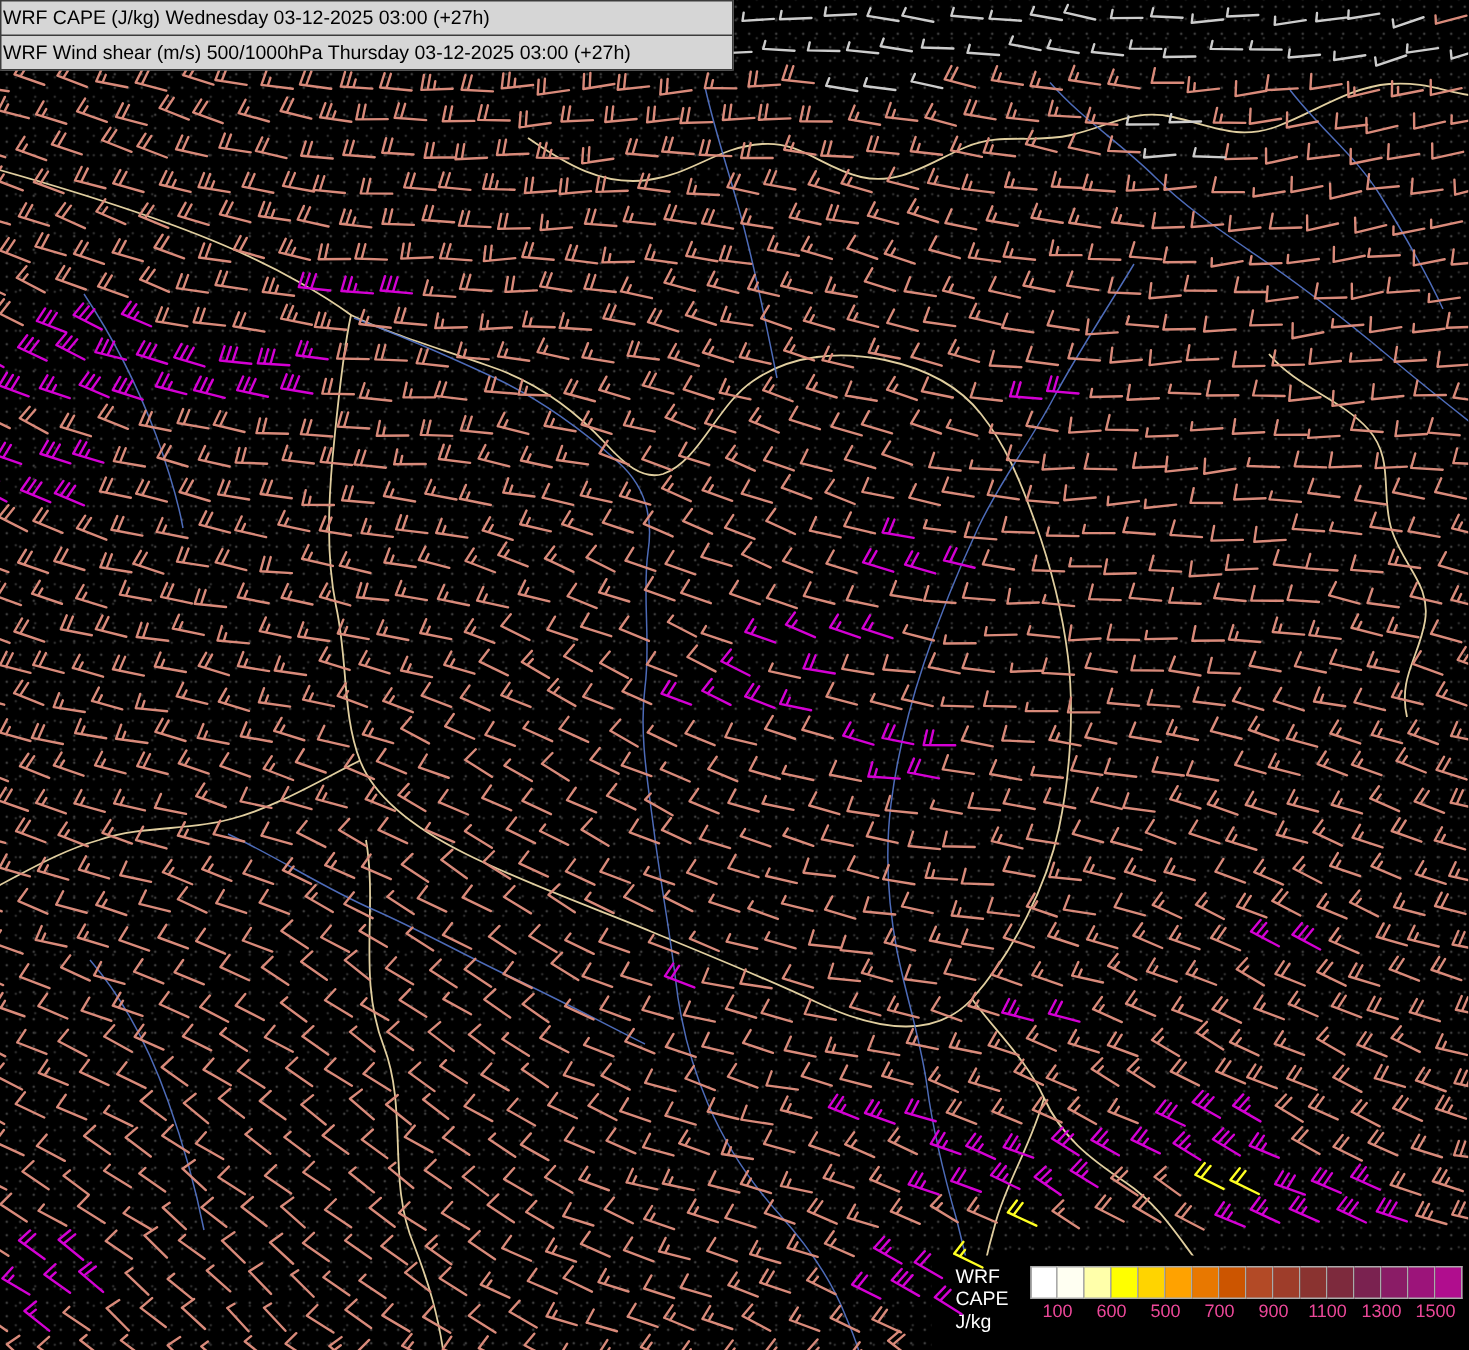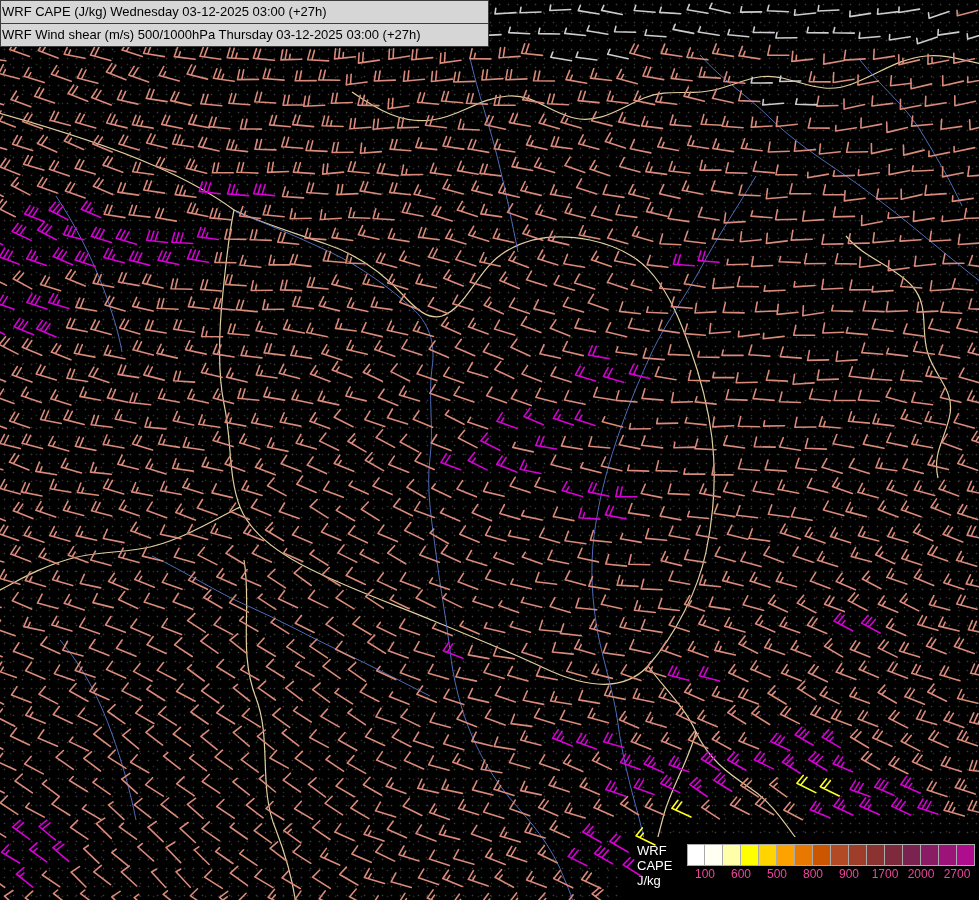--- a/index.html
+++ b/index.html
@@ -97,25 +97,25 @@
           <div class="swatch" style="background: rgb(125, 42, 61);"></div>
           <div class="swatch" style="background: rgb(122, 34, 80);"></div>
           <div class="swatch" style="background: rgb(138, 28, 102);"></div>
           <div class="swatch" style="background: rgb(156, 20, 122);"></div>
           <div class="swatch" style="background: rgb(176, 13, 142);"></div>
         </div>
       <div class="ticks" id="ticks">
           <span>100</span>
           <span>600</span>
           <span>500</span>
-          <span>800</span>
+          <span>700</span>
           <span>900</span>
-          <span>1700</span>
-          <span>2000</span>
-          <span>2700</span>
+          <span>1100</span>
+          <span>1300</span>
+          <span>1500</span>
         </div>
     </div>
   </div>
 
   <svg id="overlay-svg" width="979" height="900">
     <g id="overlay-barbs-g">
         <path d="M628.0 852.0L609.8 841.5M609.8 841.5L616.5 834.1M613.5 843.6L620.1 836.2" stroke="#d400d4" fill="none" stroke-width="1.6" stroke-linecap="round"></path>
         <path d="M655.0 845.0L636.1 835.8M636.1 835.8L642.3 827.9M639.9 837.6L643.3 833.3" stroke="#ffff22" fill="none" stroke-width="1.6" stroke-linecap="round"></path>
         <path d="M641.0 876.0L623.2 864.9M623.2 864.9L630.1 857.7M626.8 867.1L633.7 859.9" stroke="#d400d4" fill="none" stroke-width="1.6" stroke-linecap="round"></path>
       </g>

